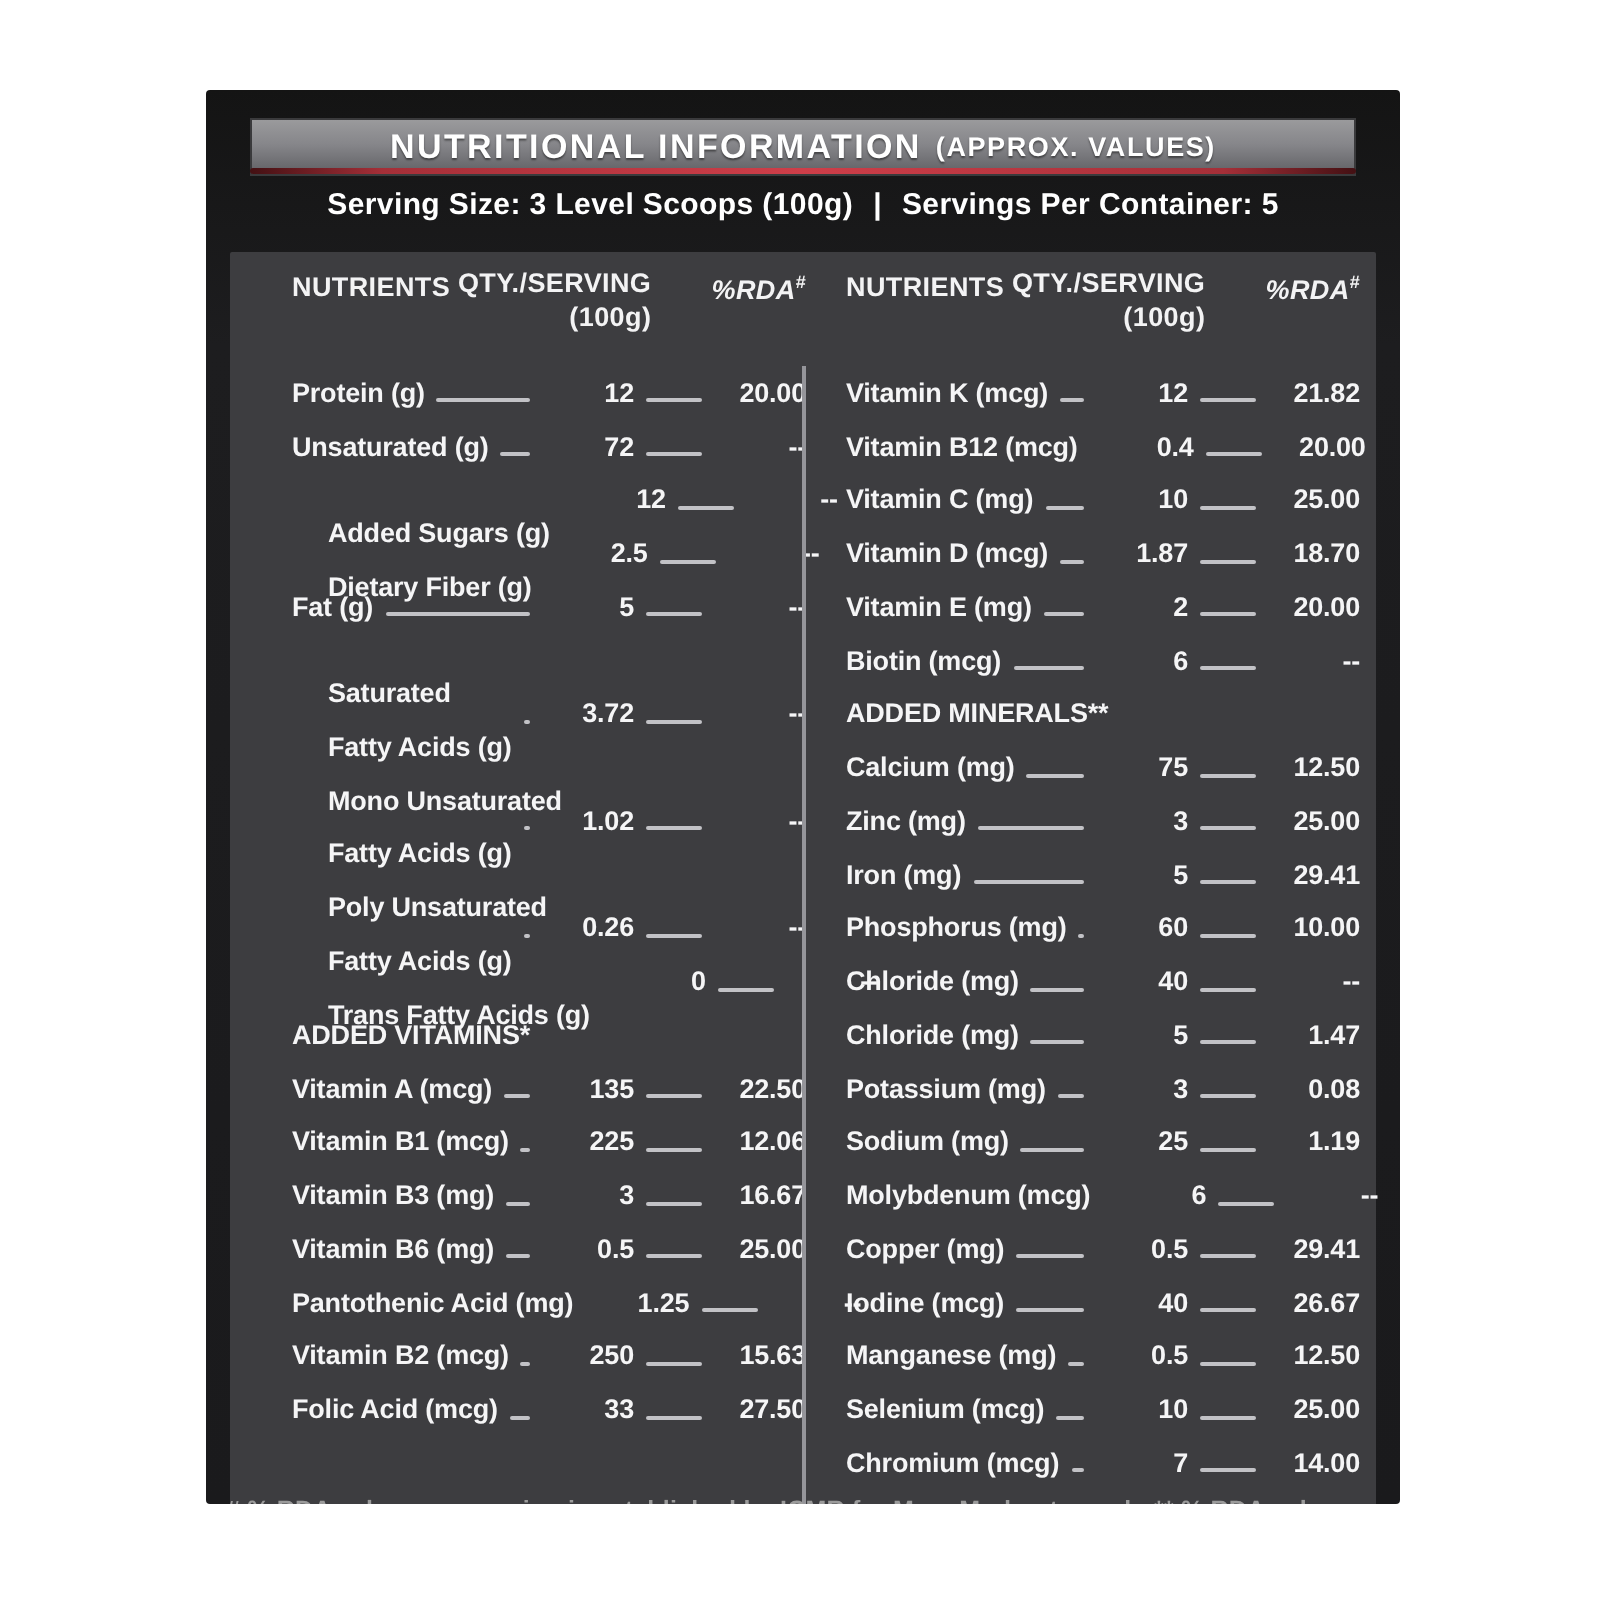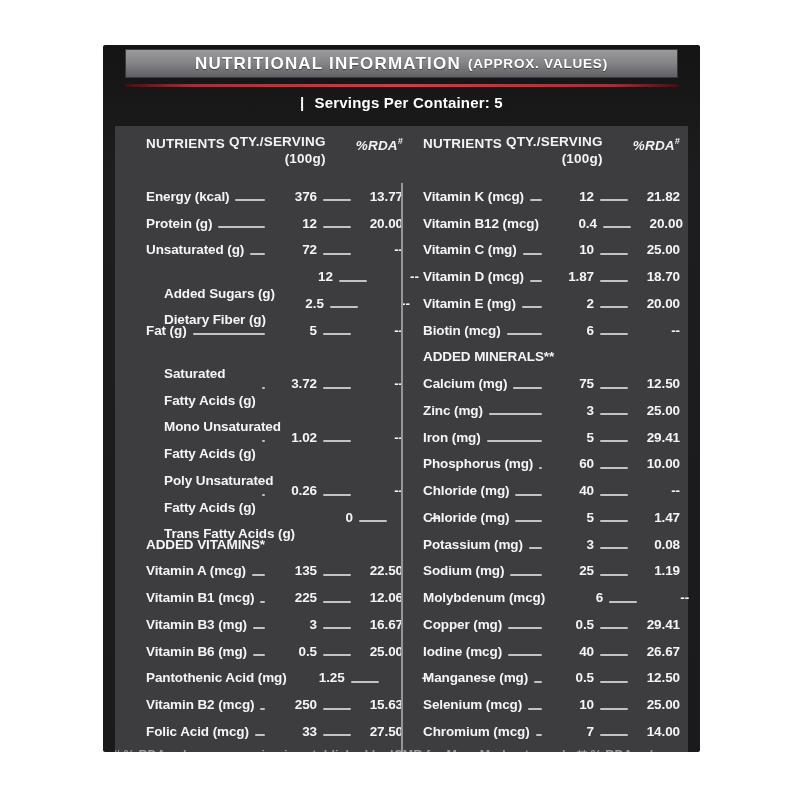--- a/index.html
+++ b/index.html
@@ -7,21 +7,21 @@
     width:800px;height:800px;background:#ffffff;
     font-family:"Liberation Sans","DejaVu Sans",sans-serif;
     position:relative;overflow:hidden;
   }
   .label{
     position:absolute;left:103px;top:45px;width:597px;height:707px;
     background:linear-gradient(180deg,#141414 0%,#1d1d1f 18%,#1a1a1c 100%);
     border-radius:2px;overflow:hidden;
   }
   .header-bar{
-    position:absolute;left:22px;right:22px;top:4px;height:27px;
+    position:absolute;left:22px;right:22px;top:14px;height:27px;
     background:linear-gradient(180deg,#9a9a9c 0%,#86868a 45%,#606064 100%);
     border:1px solid #3a3a3c;
     display:flex;align-items:center;justify-content:center;gap:7px;
   }
   .header-bar .title{
     color:#ffffff;font-weight:bold;font-size:17px;letter-spacing:1.2px;
     text-shadow:0 1px 1px rgba(0,0,0,.45);white-space:nowrap;
   }
   .header-bar .subtitle{
     color:#ffffff;font-weight:bold;font-size:13.5px;letter-spacing:.8px;
@@ -83,45 +83,39 @@
 
 <div class="label">
 
   <div class="header-bar">
     <span class="title">NUTRITIONAL INFORMATION</span>
     <span class="subtitle">(APPROX. VALUES)</span>
   </div>
   <div class="red-line"></div>
 
   <div class="serving-line">
+    <span>Serving Size: 3 Level Scoops (100g)</span>
     <span>|</span>
     <span>Servings Per Container: 5</span>
   </div>
 
   <div class="panel">
     <div class="cols">
       <div class="col left">
         <div class="col-header">
           <span class="nutrients-h">NUTRIENTS</span>
           <span class="qty-h">
             <div>QTY./SERVING</div>
             <div>(100g)</div>
           </span>
           <span class="gap2"></span>
           <span class="rda-h"><span>%RDA</span><sup>#</sup></span>
         </div>
         <div class="rows" id="left-rows">
             <div class="row">
-    <span class="lbl">Energy (kcal)</span>
-    <span class="leader l1"></span>
-    <span class="qty">376</span>
-    <span class="leader l2"></span>
-    <span class="rda">13.77</span>
-  </div>
-            <div class="row">
     <span class="lbl">Protein (g)</span>
     <span class="leader l1"></span>
     <span class="qty">12</span>
     <span class="leader l2"></span>
     <span class="rda">20.00</span>
   </div>
             <div class="row">
     <span class="lbl">Unsaturated (g)</span>
     <span class="leader l1"></span>
     <span class="qty">72</span>

